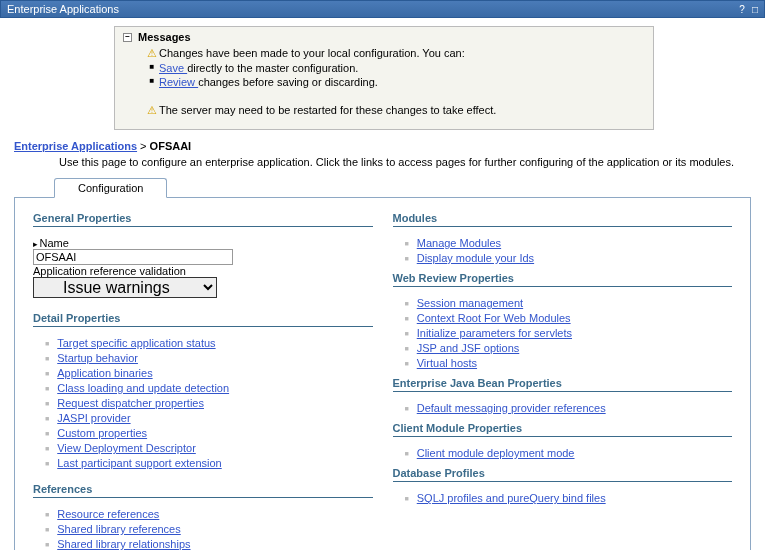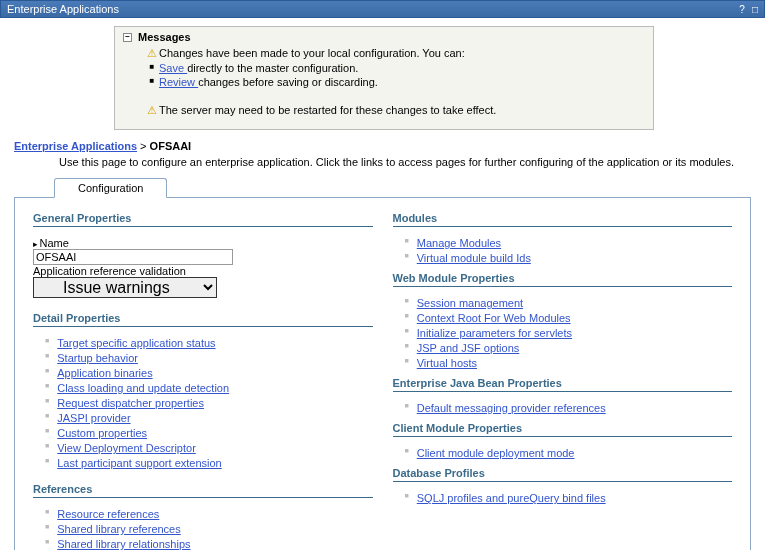--- a/index.html
+++ b/index.html
@@ -22,21 +22,21 @@
 .tab { position: absolute; bottom: -1px; left: 0; border: 1px solid #8ea8c4; border-bottom: 1px solid #fff; background: #fff; padding: 3px 23px; font-size: 11px; border-top-left-radius:3px; border-top-right-radius:3px;margin-left:40px; }
 .tabbody { border: 1px solid #8ea8c4; border-top: none; padding: 14px 18px 10px 18px; display: flex; gap: 20px; }
 .col { flex: 1; }
 .section-h { color: #3b6b8b; font-weight: bold; border-bottom: 1px solid #3b6b8b; padding-bottom: 2px; margin-bottom: 10px; margin-top: 8px; font-size:11px; }
 .section-h:first-child { margin-top: 0; }
 .field-label { font-size:11px; margin-top:4px; }
 .field-label .caret { font-size:9px; margin-right:2px; }
 input[type=text] { width: 200px; font-size:11px; padding:1px 2px; border:1px solid #999; }
 select { width: 184px; font-size:16px; border:1px solid #333;padding-left:25px; }
 ul.linklist { list-style:none; margin:4px 0 0 12px; padding:0; }
-ul.linklist li { margin-bottom:3px; display:flex; }
+ul.linklist li { margin-bottom:3px; display:flex; align-items:center; }
 ul.linklist li::before { content:"■"; color:#bbb; font-size:7px; margin-right:8px; }
 ul.linklist a { color:#3355cc; text-decoration:underline; }
 </style>
 </head>
 <body>
 
 <div class="titlebar">
   <span>Enterprise Applications</span>
   <span class="titlebar-icons">
     <span>?</span>
@@ -140,25 +140,25 @@
         </ul>
     </div>
 
     <div class="col">
       <div class="section-h">Modules</div>
       <ul class="linklist" id="modules-list">
           <li>
             <a href="#">Manage Modules</a>
           </li>
           <li>
-            <a href="#">Virtual module build Ids</a>
+            <a href="#">Display module your Ids</a>
           </li>
         </ul>
 
-      <div class="section-h">Web Module Properties</div>
+      <div class="section-h">Web Review Properties</div>
       <ul class="linklist" id="webmod-list">
           <li>
             <a href="#">Session management</a>
           </li>
           <li>
             <a href="#">Context Root For Web Modules</a>
           </li>
           <li>
             <a href="#">Initialize parameters for servlets</a>
           </li>

